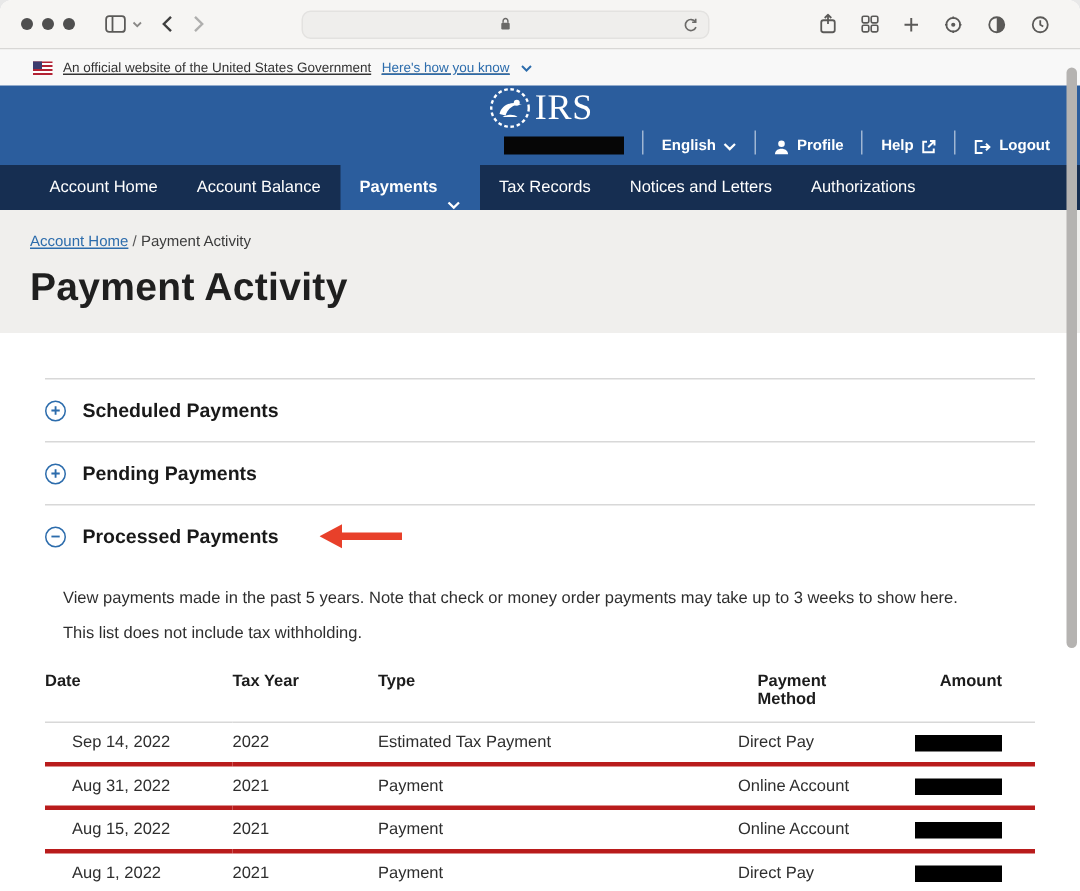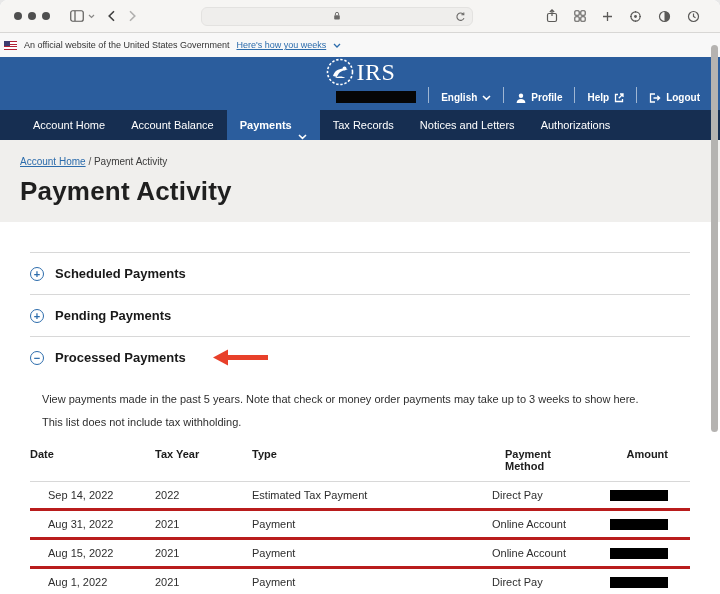--- a/index.html
+++ b/index.html
@@ -15,22 +15,22 @@
   .traffic i { width:8px; height:8px; border-radius:50%; background:#4f4f4f; display:block; }
   .chrome-ic { color:#5b5a58; display:flex; align-items:center; justify-content:center; margin:0 6px; }
   .fwd { opacity:.38; }
   .url-pill { flex:0 0 272px; margin:0 auto; height:19px; background:#efeeec;
               border:1px solid #e3e2e0; border-radius:6px; display:flex; align-items:center;
               justify-content:center; gap:5px; font-size:10px; color:#3f3f3f; position:relative; }
   .url-pill .refresh { position:absolute; right:6px; top:3px; }
   .right-ics { display:flex; align-items:center; gap:4px; margin-left:10px; }
 
   
-  .gov { height:24px; background:#f8f8f8; display:flex; align-items:center; padding-left:4px;
-         font-size:9px; color:#333; gap:7px; }
+  .gov { height:24px; background:#f8f8f8; display:flex; align-items:center; padding-left:22px;
+         font-size:9px; color:#333; gap:7px;text-decoration:underline; }
   .flag { width:13px; height:9px; flex:0 0 13px; position:relative;
           background:repeating-linear-gradient(180deg,#b22234 0 1.3px,#fff 1.3px 2.6px); }
   .flag::before { content:""; position:absolute; left:0; top:0; width:6px; height:5px; background:#3c3b6e; }
   .gov a { color:#2c6cac; text-decoration:underline; cursor:pointer; }
 
   
   .hdr { height:53px; background:#2b5d9d; display:flex; align-items:center; padding:0 20px;flex-direction:column; }
   .logo { display:flex; align-items:center; gap:2px; }
   .logo .irs-txt { font-family:"Liberation Serif", serif; font-size:24px; color:#fff; letter-spacing:.5px; }
   .hdr-right { margin-left:auto; display:flex; align-items:flex-end; gap:12px; font-size:10px;
@@ -165,21 +165,21 @@
             <circle cx="6.5" cy="6.5" r="5" fill="none" stroke="#5b5a58" stroke-width="1.2"></circle>
             <path d="M6.5 3.5v3l2 1.2" fill="none" stroke="#5b5a58" stroke-width="1.2"></path>
           </svg>
       </span>
     </div>
   </div>
 
   <div class="gov">
     <span class="flag"></span>
     <span>An official website of the United States Government</span>
-    <a>Here's how you weeks</a>
+    <a>Here's how you know</a>
     <span>
       <svg width="8" height="5" viewBox="0 0 8 5">
           <path d="M1 1l3 3 3-3" fill="none" stroke="#2c6cac" stroke-width="1.3"></path>
         </svg>
     </span>
   </div>
 
   <div class="hdr">
     <div class="logo">
       <span>

